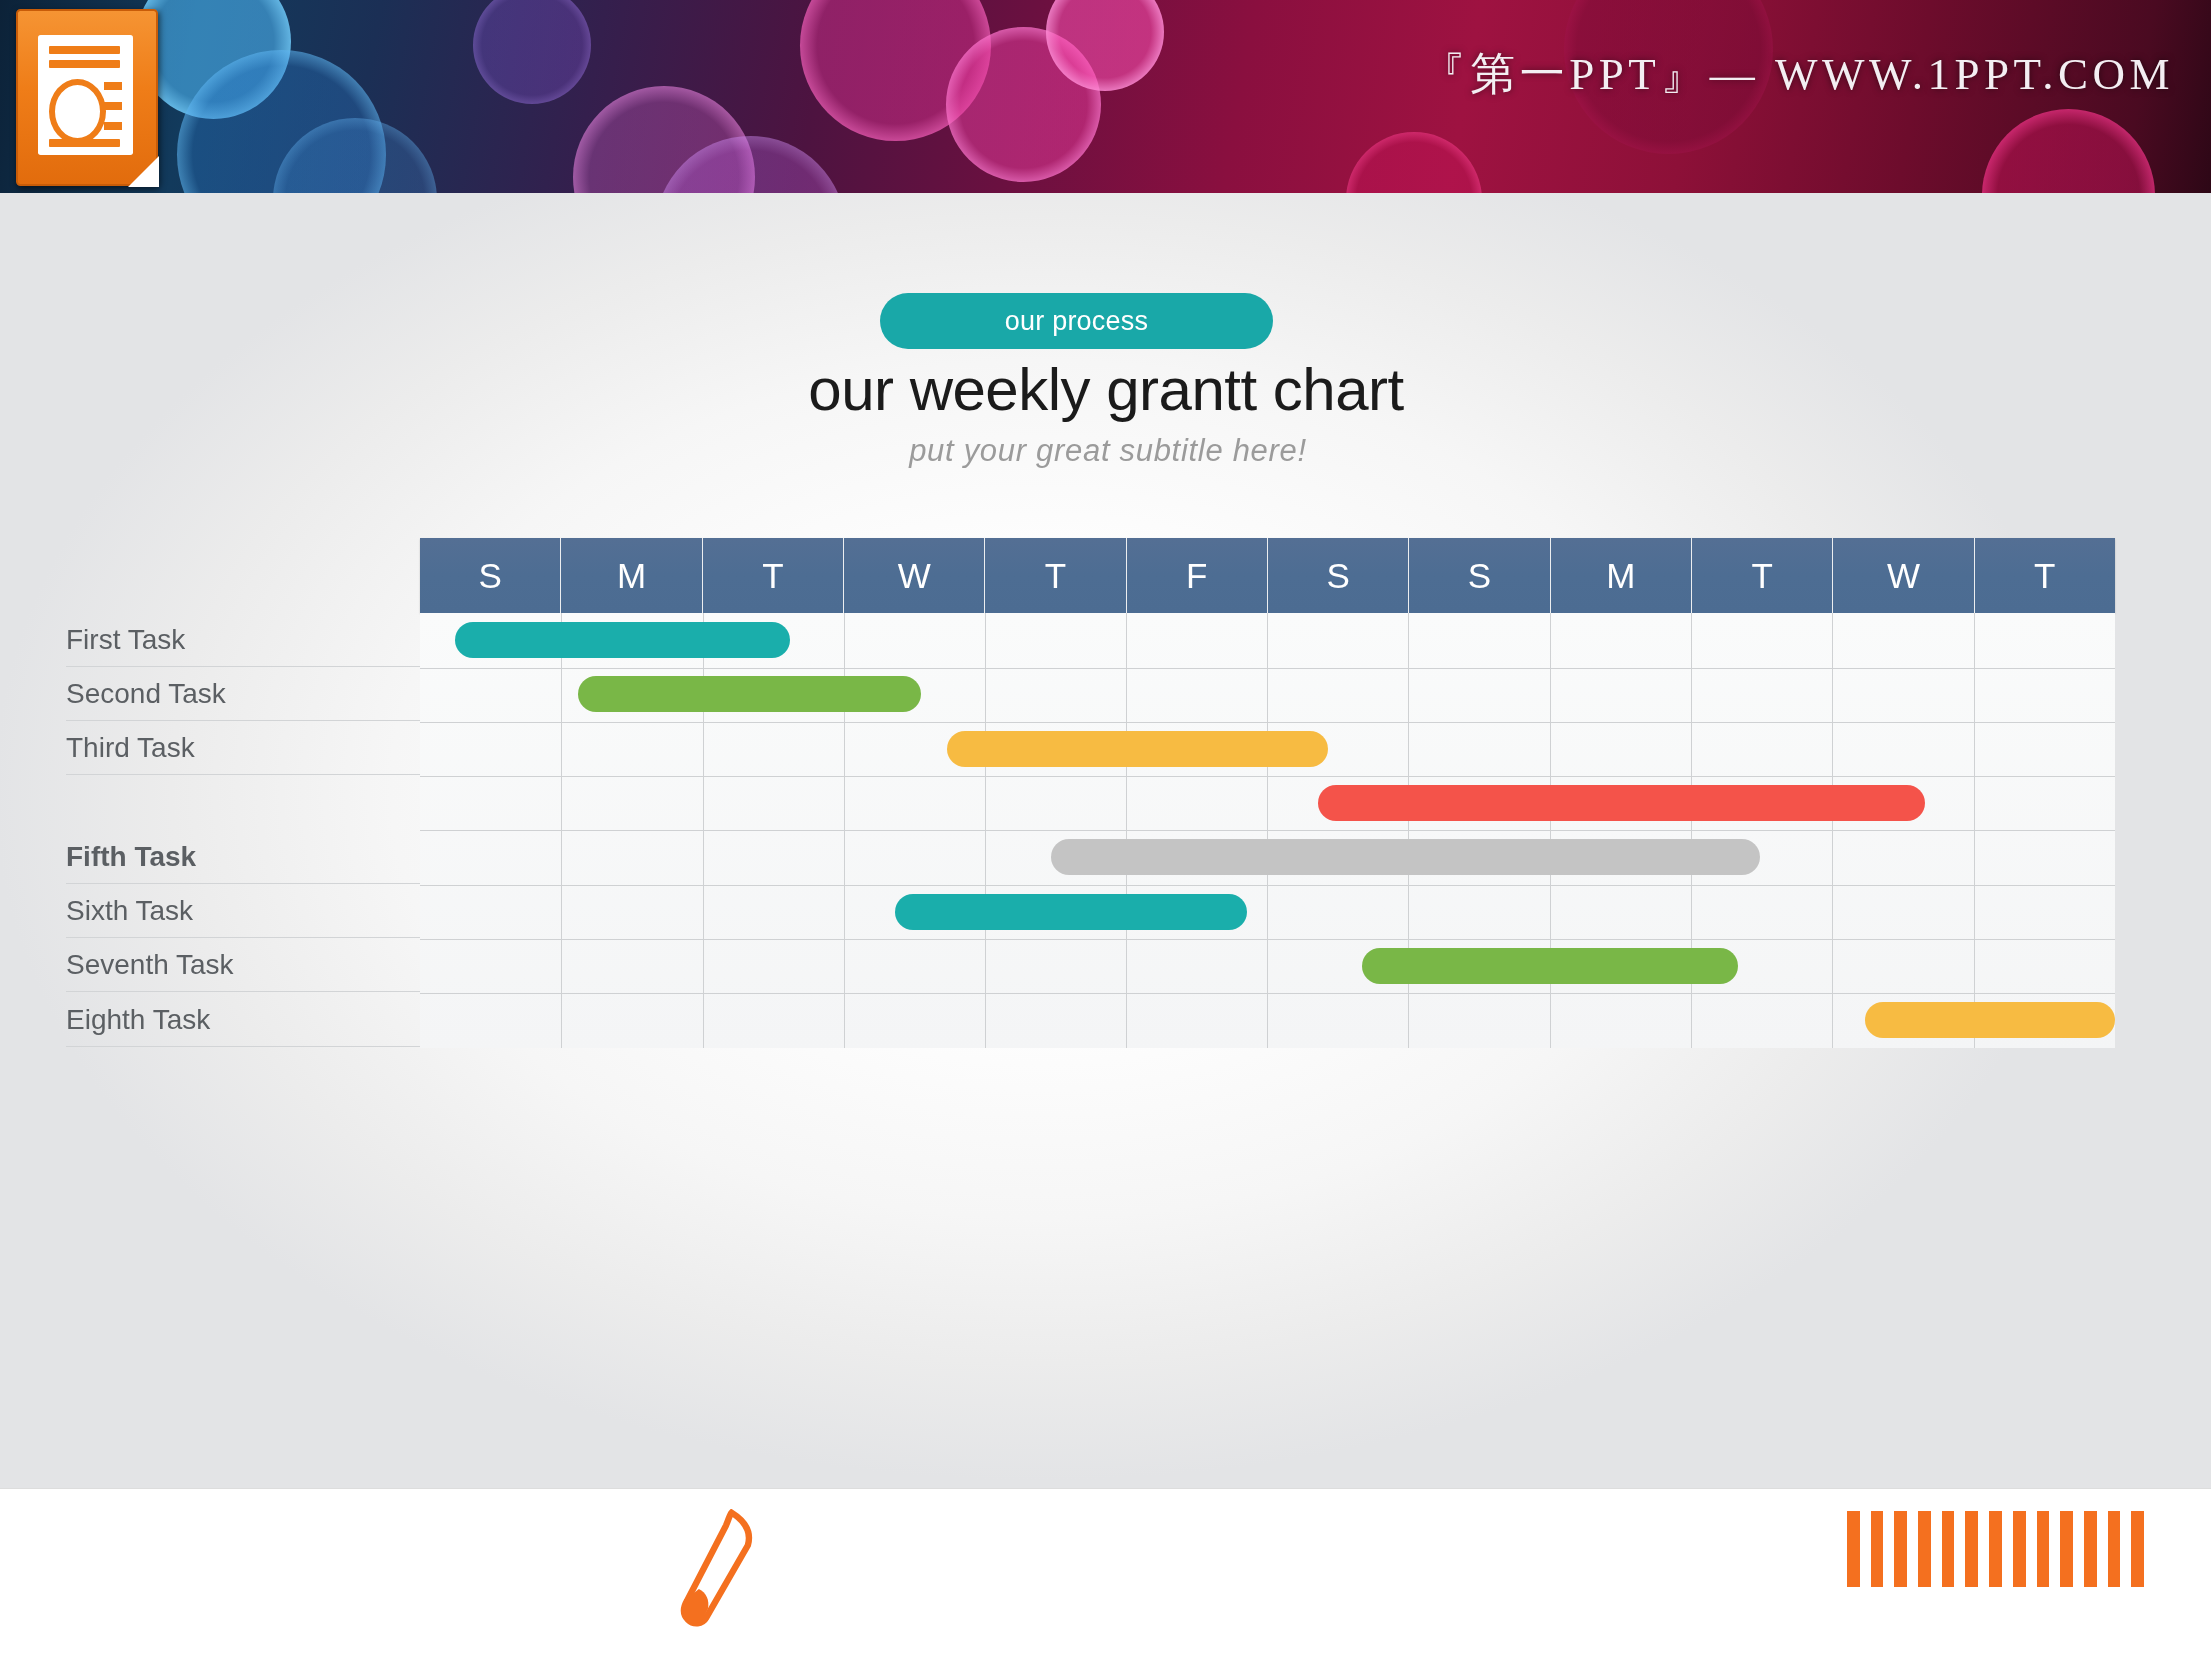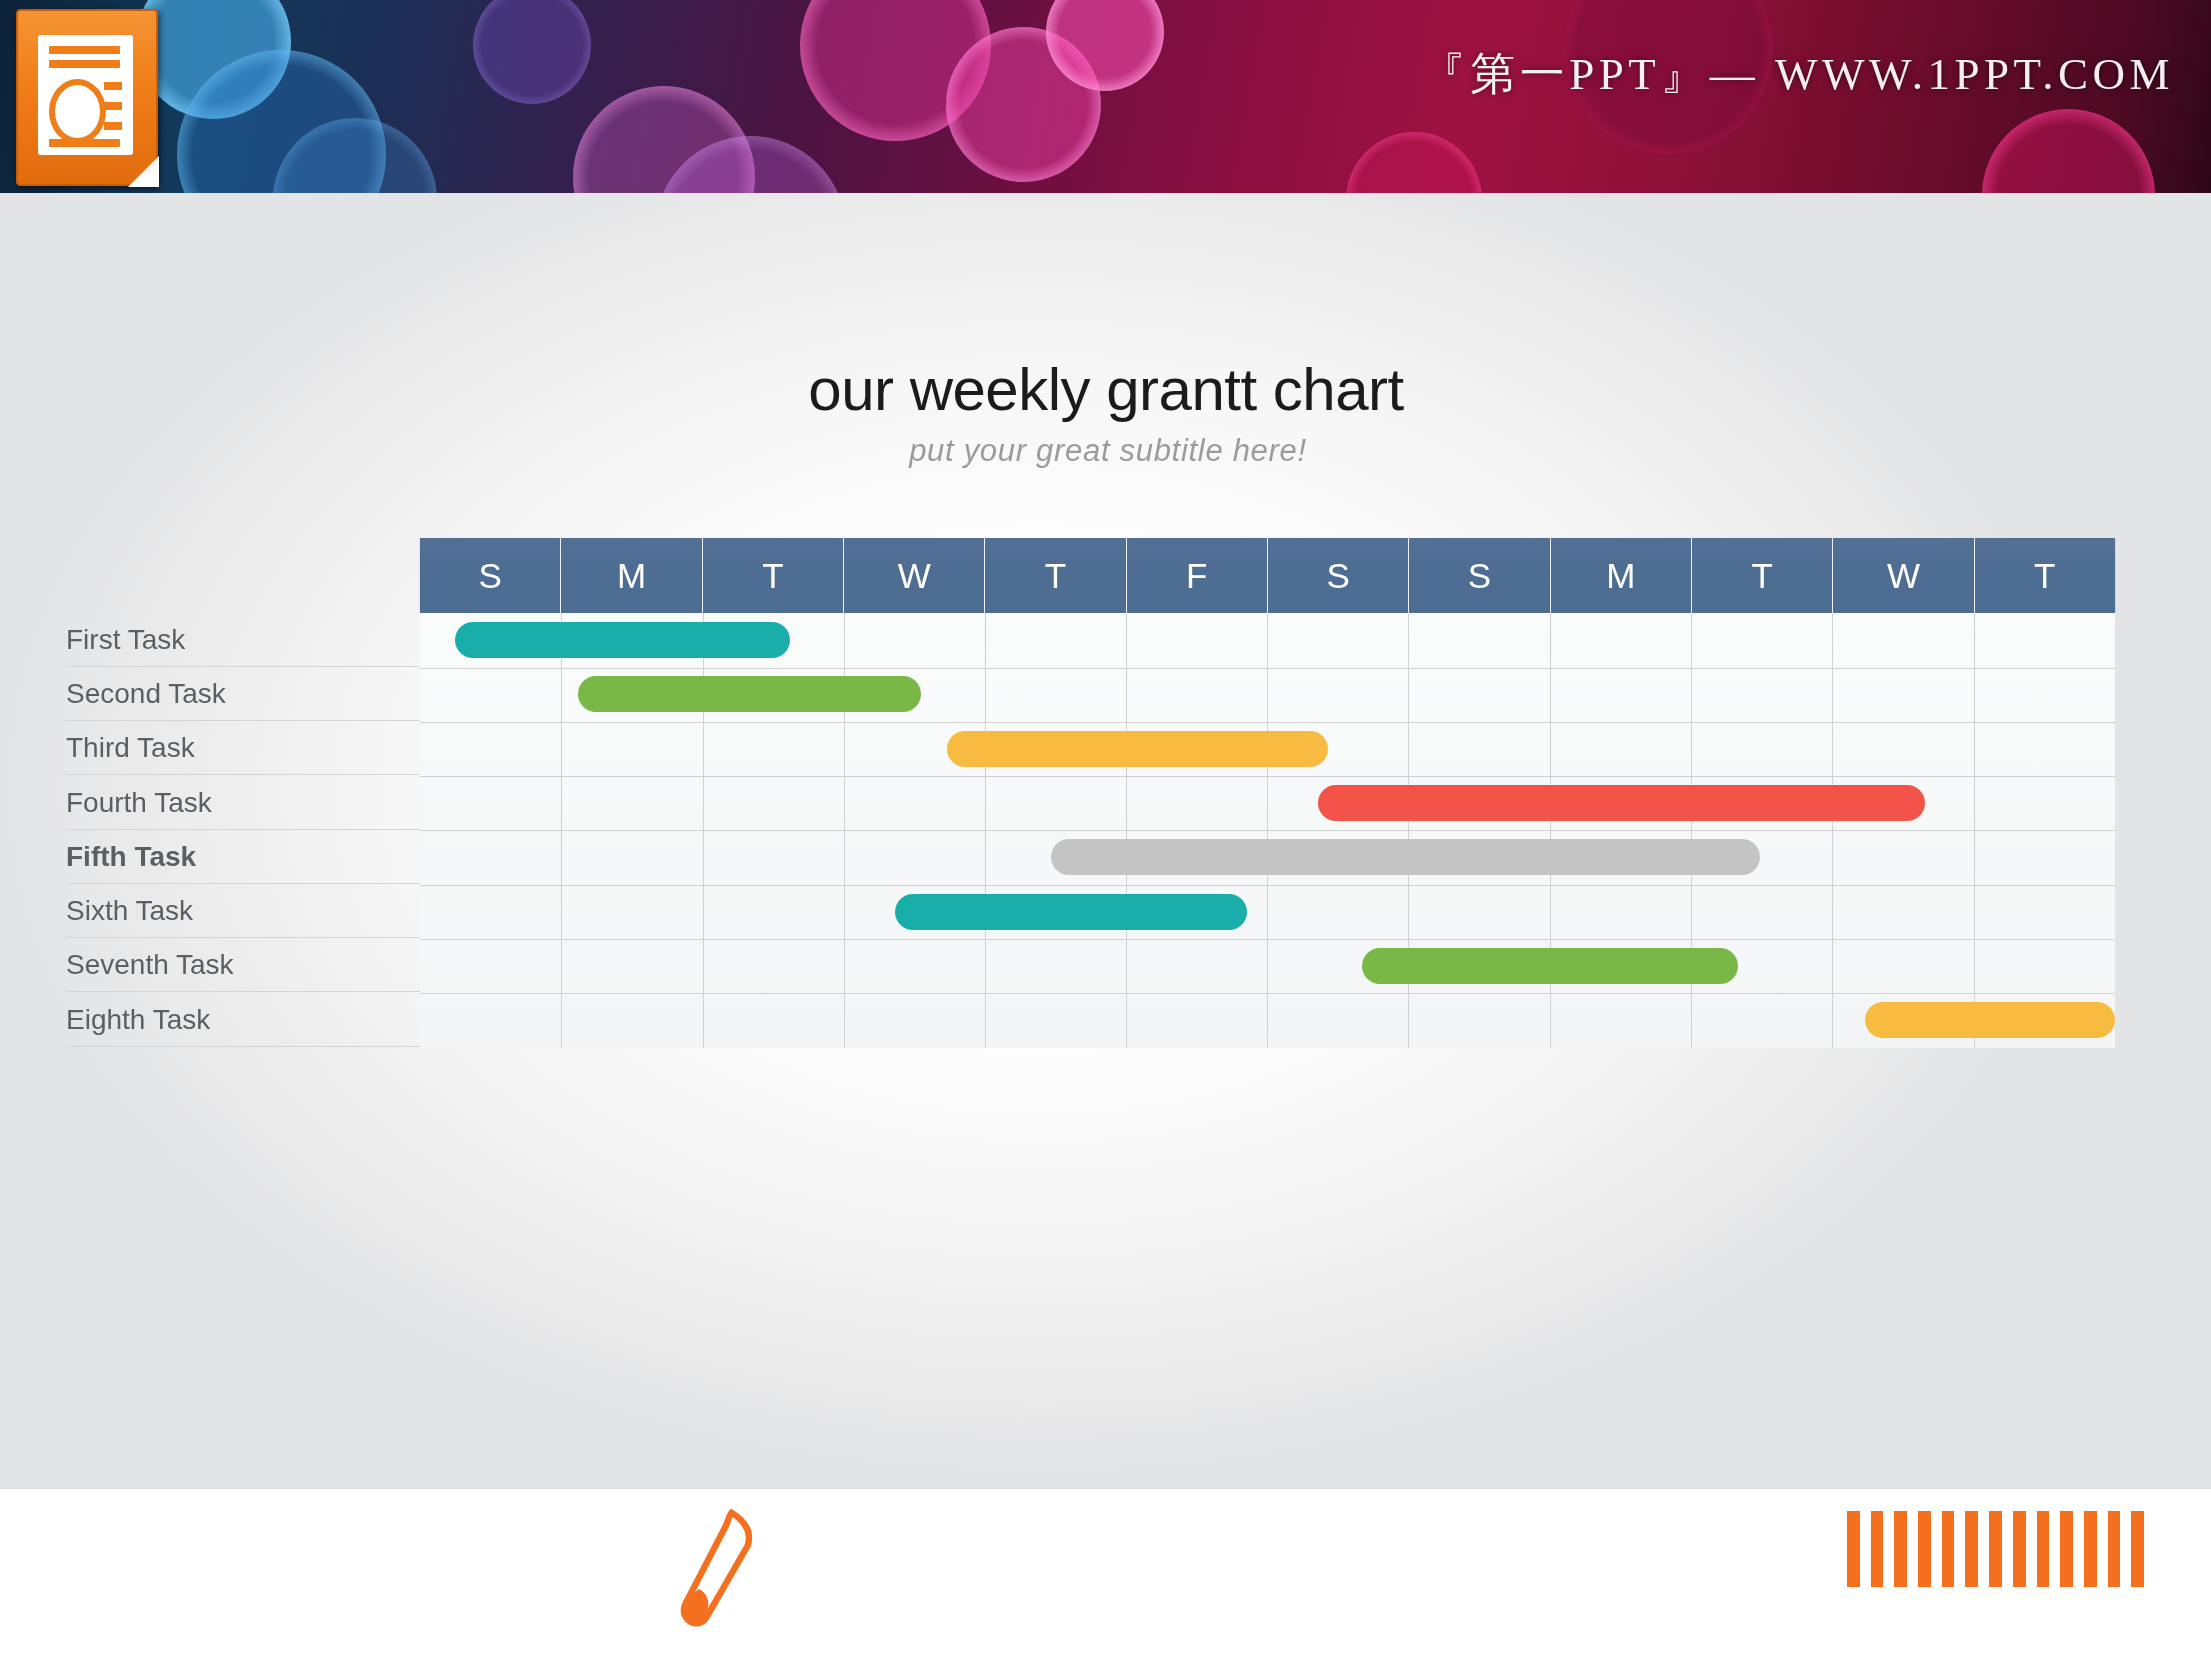--- a/index.html
+++ b/index.html
@@ -294,29 +294,29 @@
       <div class="ppt-dot" style="top:87px;"></div>
       <div class="ppt-line" style="top:104px;width:71px;"></div>
     </div>
   </div>
 
   <div class="banner-caption">『第一PPT』— WWW.1PPT.COM</div>
 </div>
 
 <div class="slide">
 
+  <div class="badge">our process</div>
   <div class="main-title">our weekly grantt chart</div>
   <div class="subtitle">put your great subtitle here!</div>
 
   <div class="gantt">
     <div class="labels-col" id="labelsCol">
         <div class="row-label" style="top: 75px; height: 54px;">First Task</div>
         <div class="row-label" style="top: 129px; height: 54px; text-align: right;">Second Task</div>
         <div class="row-label" style="top: 183px; height: 54px;">Third Task</div>
-        <div class="row-label" style="top: 238px; height: 54px;">Fourth Task</div>
         <div class="row-label" style="top: 292px; height: 54px; font-weight: bold;">Fifth Task</div>
         <div class="row-label" style="top: 400px; height: 54px;">Seventh Task</div>
         <div class="row-label" style="top: 346px; height: 54px;">Sixth Task</div>
         <div class="row-label" style="top: 455px; height: 54px;">Eighth Task</div>
       </div>
     <div class="grid">
       <div class="head-row" id="headRow">
           <div class="head-cell">S</div>
           <div class="head-cell">M</div>
           <div class="head-cell">T</div>

